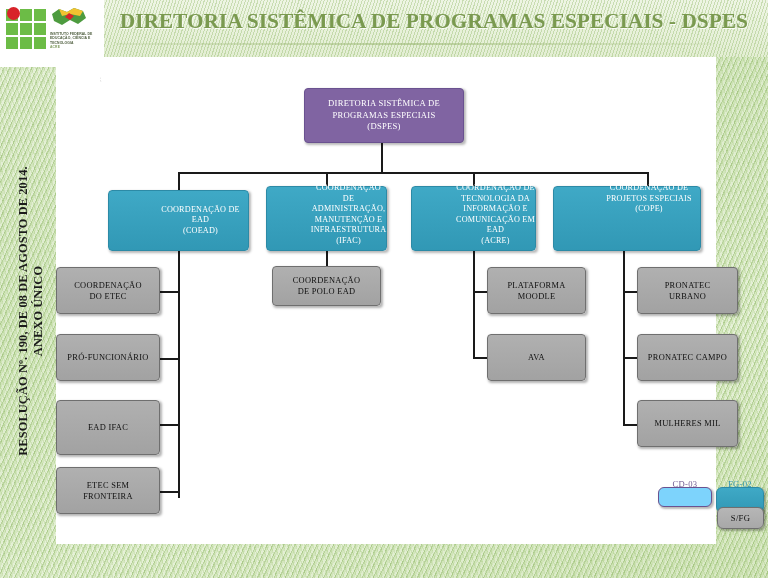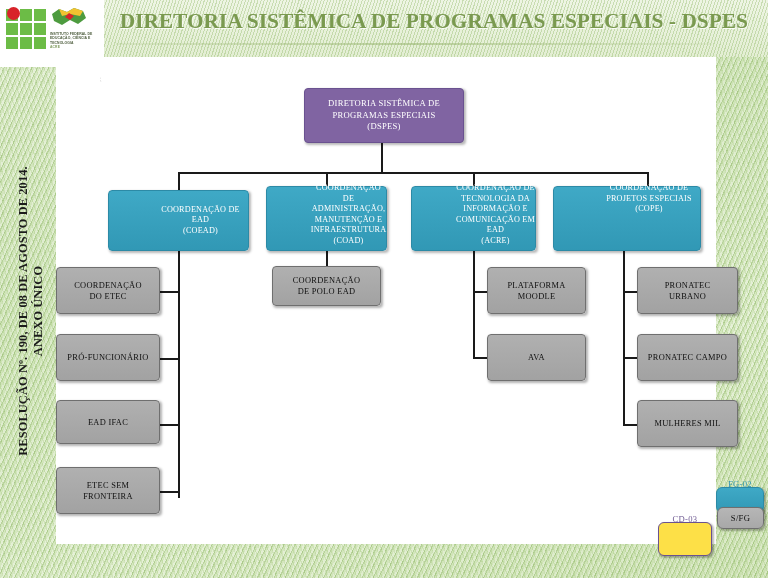--- a/index.html
+++ b/index.html
@@ -246,25 +246,24 @@
     border-radius: 6px;
     display: flex;
     align-items: flex-start;
     justify-content: center;
     font-family: "Liberation Serif", serif;
     font-size: 8.6px;
     letter-spacing: 0.3px;
     box-shadow: 1.2px 1.2px 2px rgba(0,0,0,0.28);
   }
   .legend-cd {
-    left: 658px; top: 487px; width: 54px; height: 34px;
-    background: #fde047;
+    left: 658px; top: 487px; width: 54px; height: 20px;
+    background: #7dd3fc;
     border: 1px solid #6a5290;
     color: #6f5a92;
-    margin-top: 35px;
   }
   .legend-cd span { margin-top: -9px; }
   .legend-fg {
     left: 716px; top: 487px; width: 48px; height: 26px;
     background: linear-gradient(180deg,#3fa9c6 0%, #3198b5 100%);
     border: 1px solid #2c8aa6;
     color: #2f93b0;
   }
   .legend-fg span { margin-top: -9px; }
   .legend-sfg {
@@ -370,21 +369,21 @@
         <div>COORDENAÇÃO DE EAD</div>
         <div>(COEAD)</div>
       </span>
   </div>
   <div class="box box-l2" style="left:266px;top:186px;width:121px;height:65px;">
     <span>
         <div>COORDENAÇÃO DE</div>
         <div>ADMINISTRAÇÃO,</div>
         <div>MANUTENÇÃO E</div>
         <div>INFRAESTRUTURA</div>
-        <div>(COAD)</div>
+        <div>(IFAC)</div>
       </span>
   </div>
   <div class="box box-l2" style="left:411px;top:186px;width:125px;height:65px;">
     <span>
         <div>COORDENAÇÃO DE</div>
         <div>TECNOLOGIA DA</div>
         <div>INFORMAÇÃO E</div>
         <div>COMUNICAÇÃO EM EAD</div>
         <div>(ACRE)</div>
       </span>
@@ -401,21 +400,21 @@
     <span>
         <div>COORDENAÇÃO</div>
         <div>DO ETEC</div>
       </span>
   </div>
   <div class="box box-leaf" style="left:56px;top:334px;width:104px;height:47px;">
     <span>
         <div>PRÓ-FUNCIONÁRIO</div>
       </span>
   </div>
-  <div class="box box-leaf" style="left:56px;top:400px;width:104px;height:44px;">
+  <div class="box box-leaf" style="left:56px;top:400px;width:104px;height:55px;">
     <span>
         <div>EAD IFAC</div>
       </span>
   </div>
   <div class="box box-leaf" style="left:56px;top:467px;width:104px;height:47px;">
     <span>
         <div>ETEC SEM</div>
         <div>FRONTEIRA</div>
       </span>
   </div>

